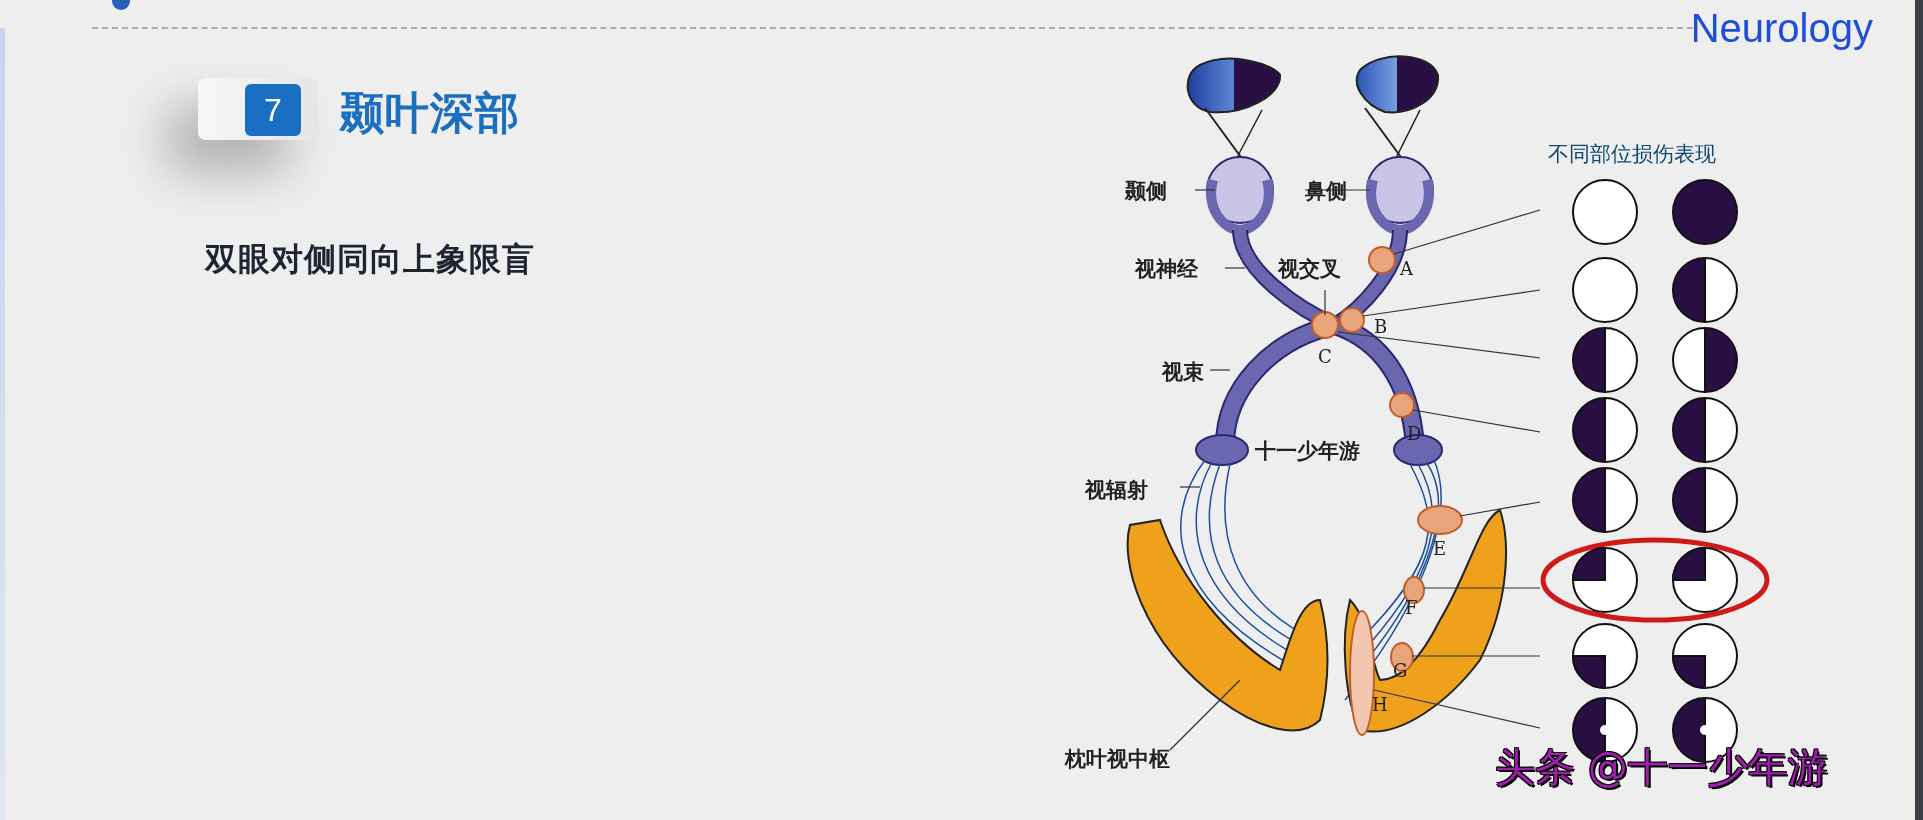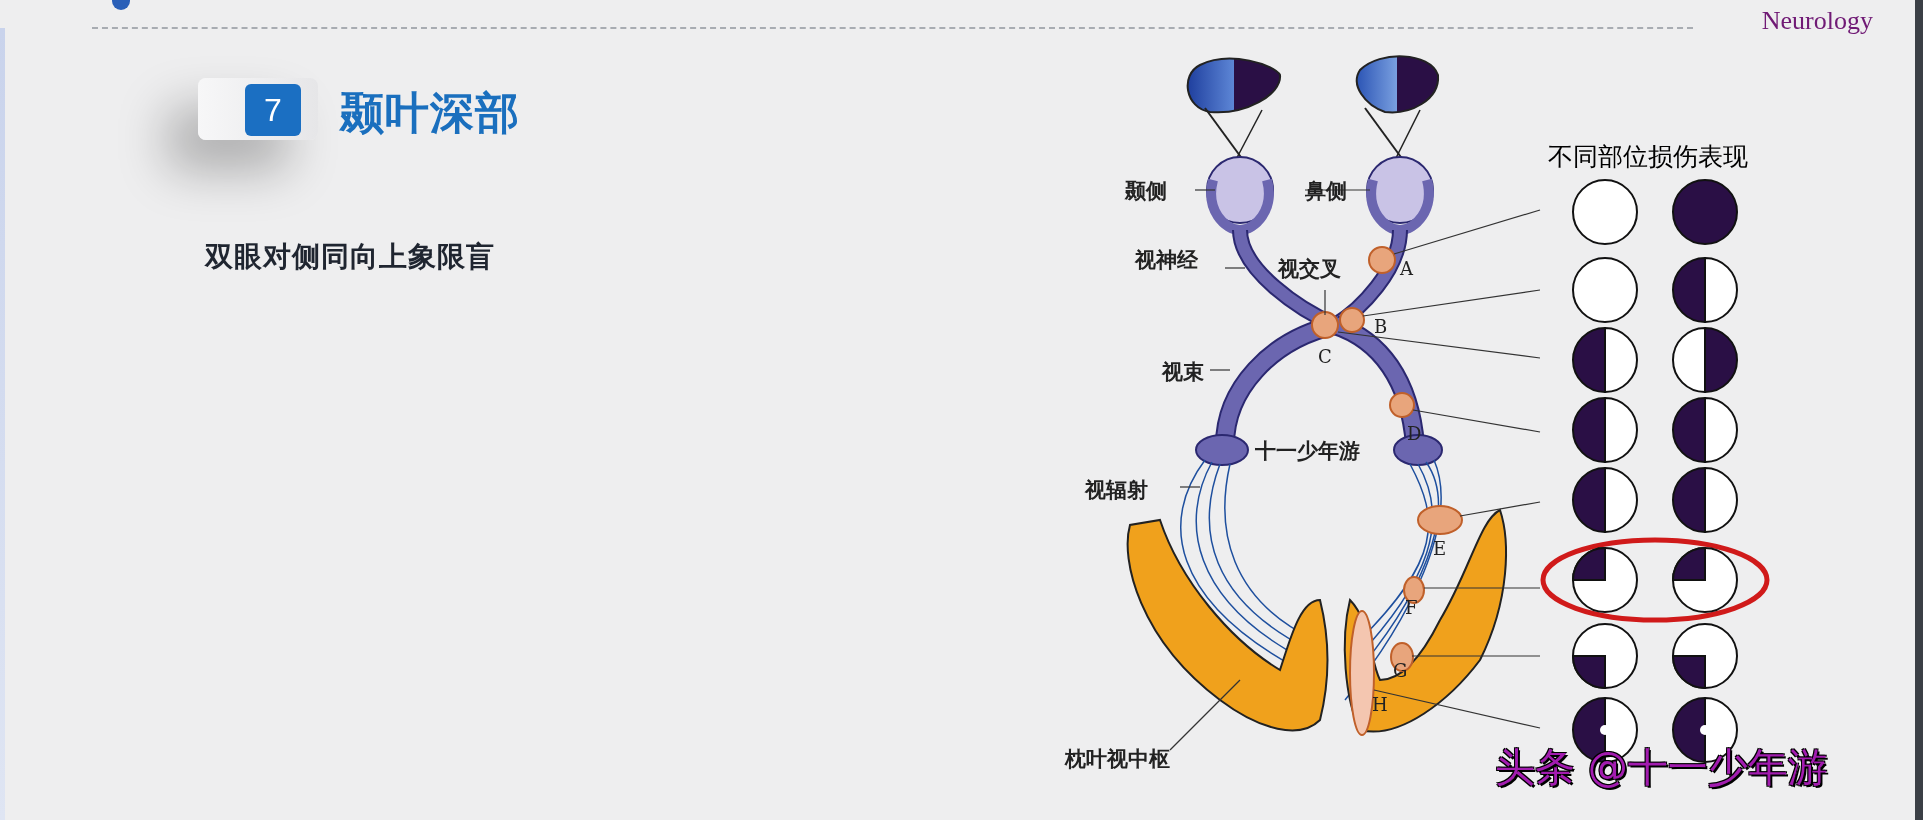--- a/index.html
+++ b/index.html
@@ -1,29 +1,29 @@
 <!DOCTYPE html>
 <html><head>
 <meta charset="utf-8">
 <style>
   html,body{margin:0;padding:0;}
   body{width:1923px;height:820px;overflow:hidden;background:#eeeeef;font-family:"DejaVu Sans",sans-serif;position:relative;}
   .left-rule{position:absolute;left:0;top:28px;width:5px;height:792px;background:linear-gradient(#c9d3ec,#dfe5f3);}
   .top-dot{position:absolute;left:112px;top:-8px;width:18px;height:18px;border-radius:50%;background:#2a5fb8;}
   .dash-line{position:absolute;left:92px;right:230px;top:27px;border-top:2px dashed #a8acb2;height:0;}
-  .brand{position:absolute;right:50px;top:6px;color:#701a75;font-family:Liberation Serif, serif;font-size:26px;}
+  .brand{position:absolute;right:50px;top:6px;color:#1d4ed8;font-family:Liberation Sans, sans-serif;font-size:40px;}
   .title-card{position:absolute;left:198px;top:78px;width:120px;height:62px;background:linear-gradient(90deg,#f7f7f8,#e6e6e8);border-radius:8px;box-shadow:-30px 30px 50px rgba(0,0,0,0.28);}
   .num-badge{position:absolute;left:245px;top:84px;width:56px;height:52px;background:#1b6fc2;border-radius:6px;color:#fff;font-family:"Liberation Sans",sans-serif;font-size:32px;text-align:center;line-height:52px;}
   .title{position:absolute;left:340px;top:84px;font-size:44px;font-weight:bold;color:#1a6fbe;letter-spacing:1px;}
-  .subtitle{position:absolute;left:205px;top:238px;font-size:28px;font-weight:bold;color:#1f2530;letter-spacing:1px;}
+  .subtitle{position:absolute;left:205px;top:238px;font-size:32px;font-weight:bold;color:#1f2530;letter-spacing:1px;}
   .diagram{position:absolute;left:1000px;top:40px;width:800px;height:760px;}
   .diagram svg{position:absolute;left:0;top:0;}
   .lbl{position:absolute;font-family:"DejaVu Serif",serif;font-size:21px;color:#222;white-space:nowrap;font-weight:bold;}
   .letter{position:absolute;font-family:"DejaVu Serif",serif;font-size:18px;color:#222;}
-  .vf-title{position:absolute;left:548px;top:100px;font-family:"DejaVu Serif",serif;font-size:25px;color:#000000;}
+  .vf-title{position:absolute;left:548px;top:100px;font-family:"DejaVu Serif",serif;font-size:21px;color:#0c4a6e;}
   .watermark{position:absolute;left:1495px;top:740px;font-size:40px;color:#a21caf;text-shadow:2px 2px 0 #000,-1px -1px 0 #000,1px -1px 0 #000,-1px 1px 0 #000;}
   .right-edge{position:absolute;right:0;top:0;width:8px;height:820px;background:#3b3f46;}
 </style>
 </head>
 <body>
 
 <div class="left-rule"></div>
 <div class="top-dot"></div>
 <div class="dash-line"></div>
 <div class="brand">Neurology</div>
@@ -159,21 +159,21 @@
         <path d="M605 658 A32 32 0 0 1 605 722 Z" fill="#fff"></path>
         <circle cx="605" cy="690" r="5" fill="#fff" stroke="none"></circle>
       <path d="M705 658 A32 32 0 0 0 705 722 Z" fill="#2a0f45"></path>
         <path d="M705 658 A32 32 0 0 1 705 722 Z" fill="#fff"></path>
         <circle cx="705" cy="690" r="5" fill="#fff" stroke="none"></circle>
     </g>
   </svg>
 
   <div class="lbl" style="left:125px;top:137px">颞侧</div>
   <div class="lbl" style="left:305px;top:137px">鼻侧</div>
-  <div class="lbl" style="left:135px;top:206px">视神经</div>
+  <div class="lbl" style="left:135px;top:215px">视神经</div>
   <div class="lbl" style="left:278px;top:215px">视交叉</div>
   <div class="lbl" style="left:162px;top:318px">视束</div>
   <div class="lbl" style="left:255px;top:397px">十一少年游</div>
   <div class="lbl" style="left:85px;top:436px">视辐射</div>
   <div class="lbl" style="left:65px;top:705px">枕叶视中枢</div>
 
   <div class="letter" style="left:400px;top:218px">A</div>
   <div class="letter" style="left:374px;top:276px">B</div>
   <div class="letter" style="left:318px;top:306px">C</div>
   <div class="letter" style="left:407px;top:383px">D</div>

